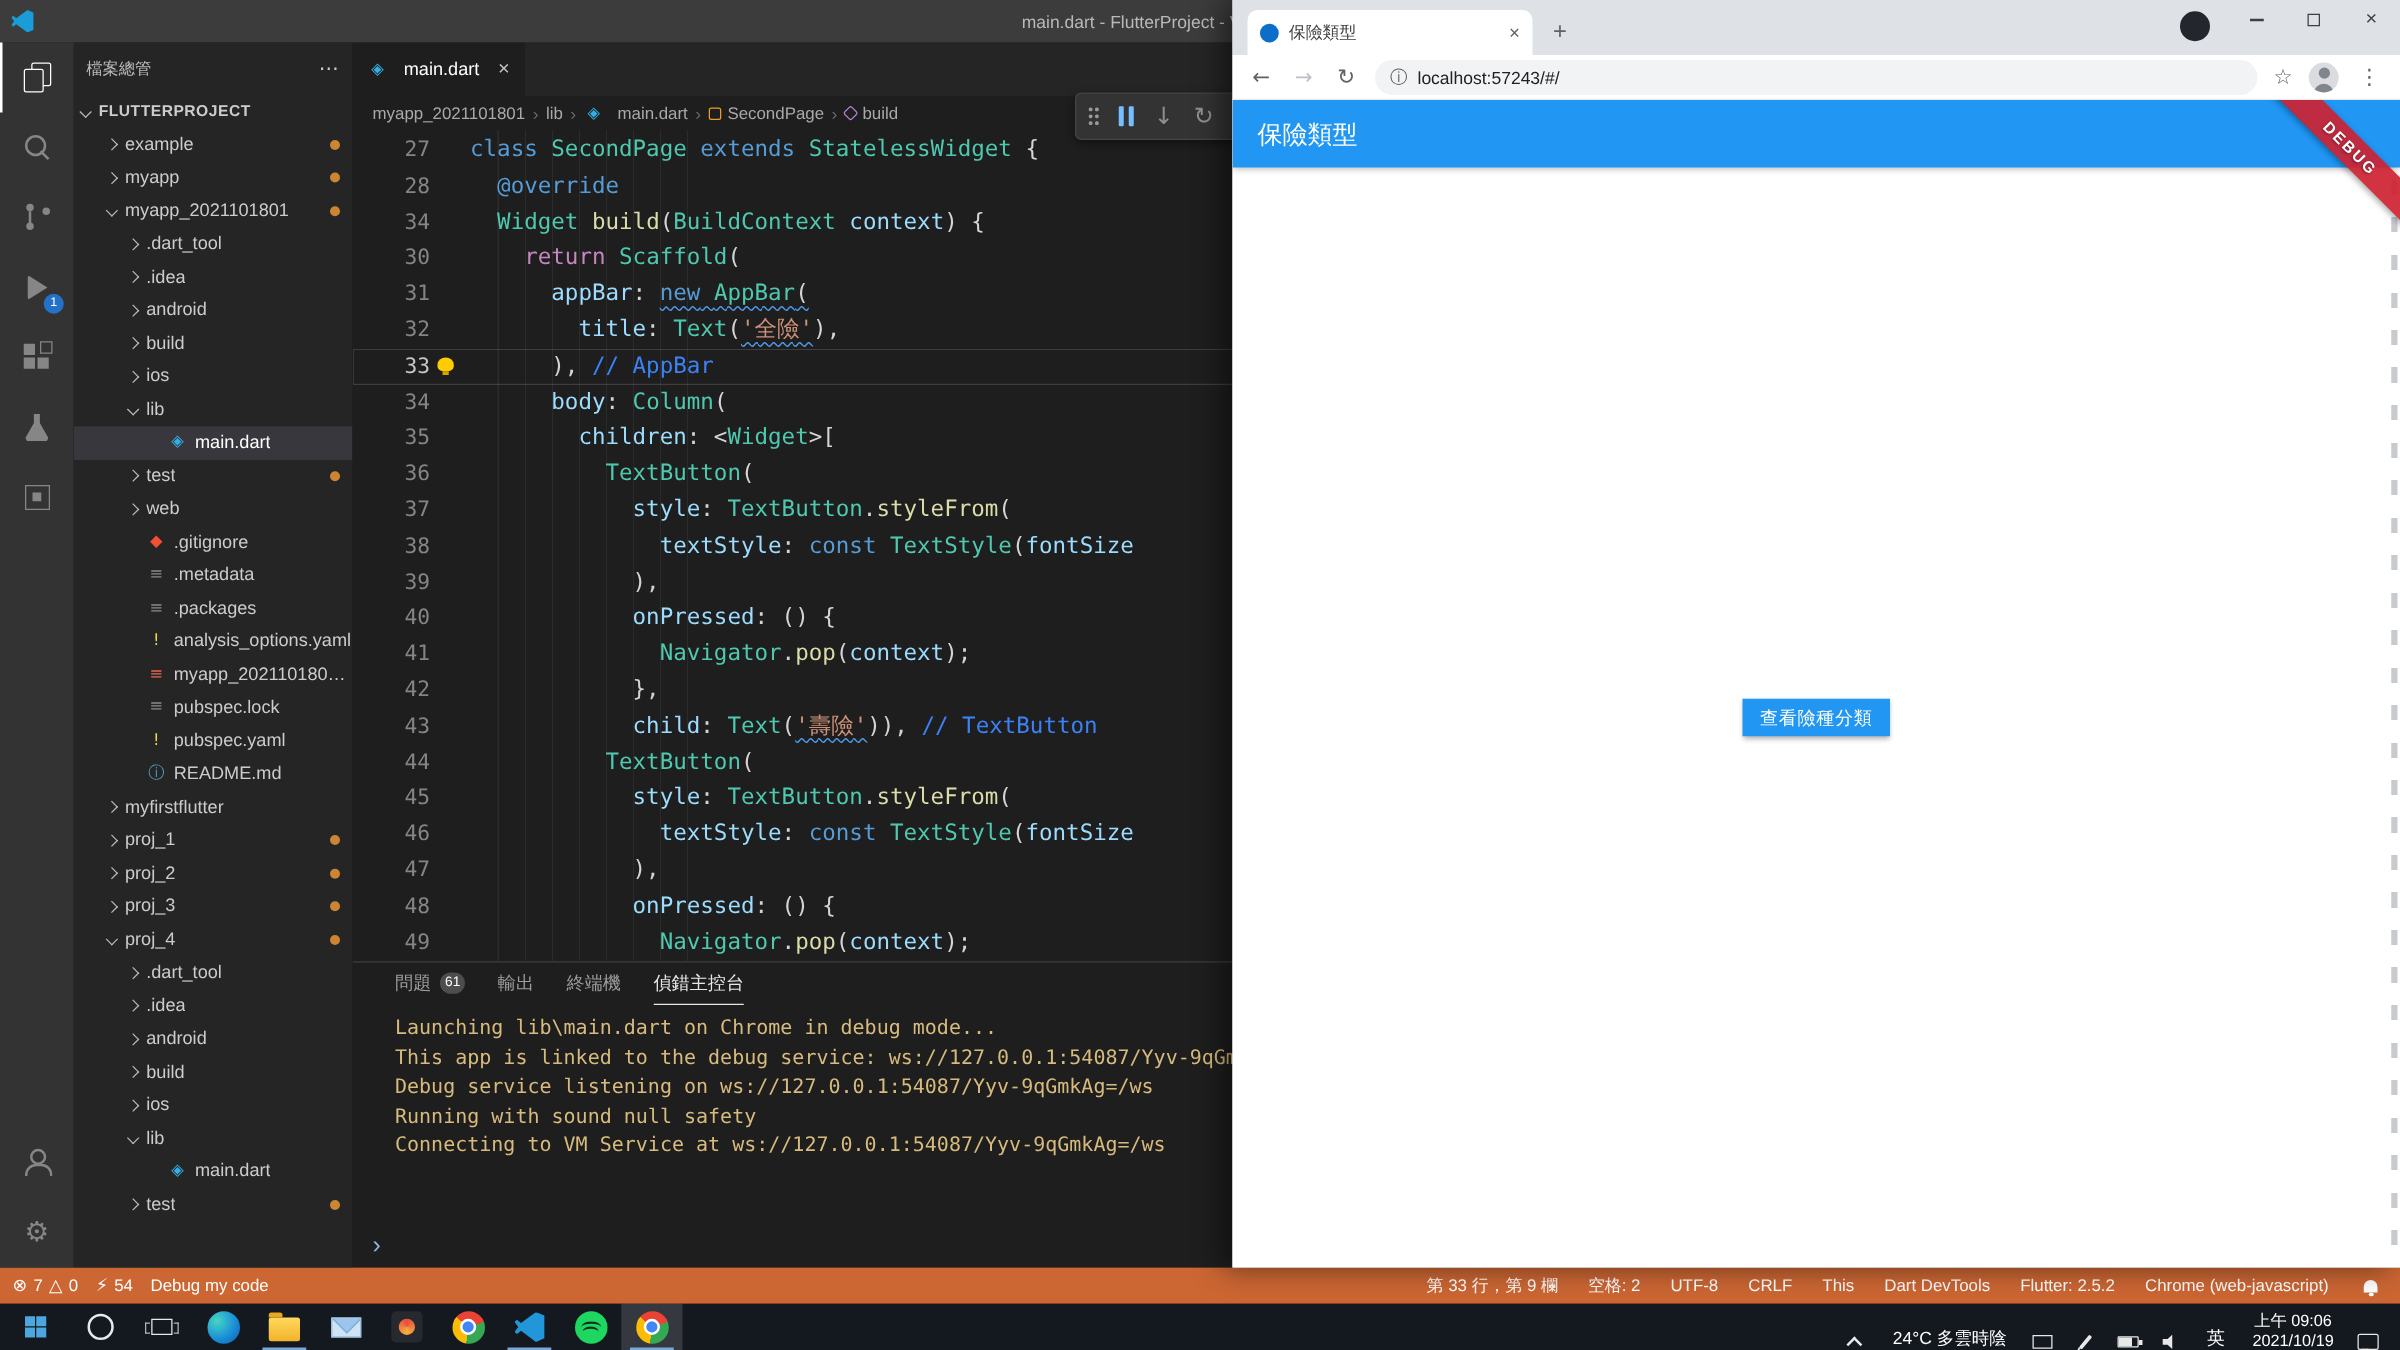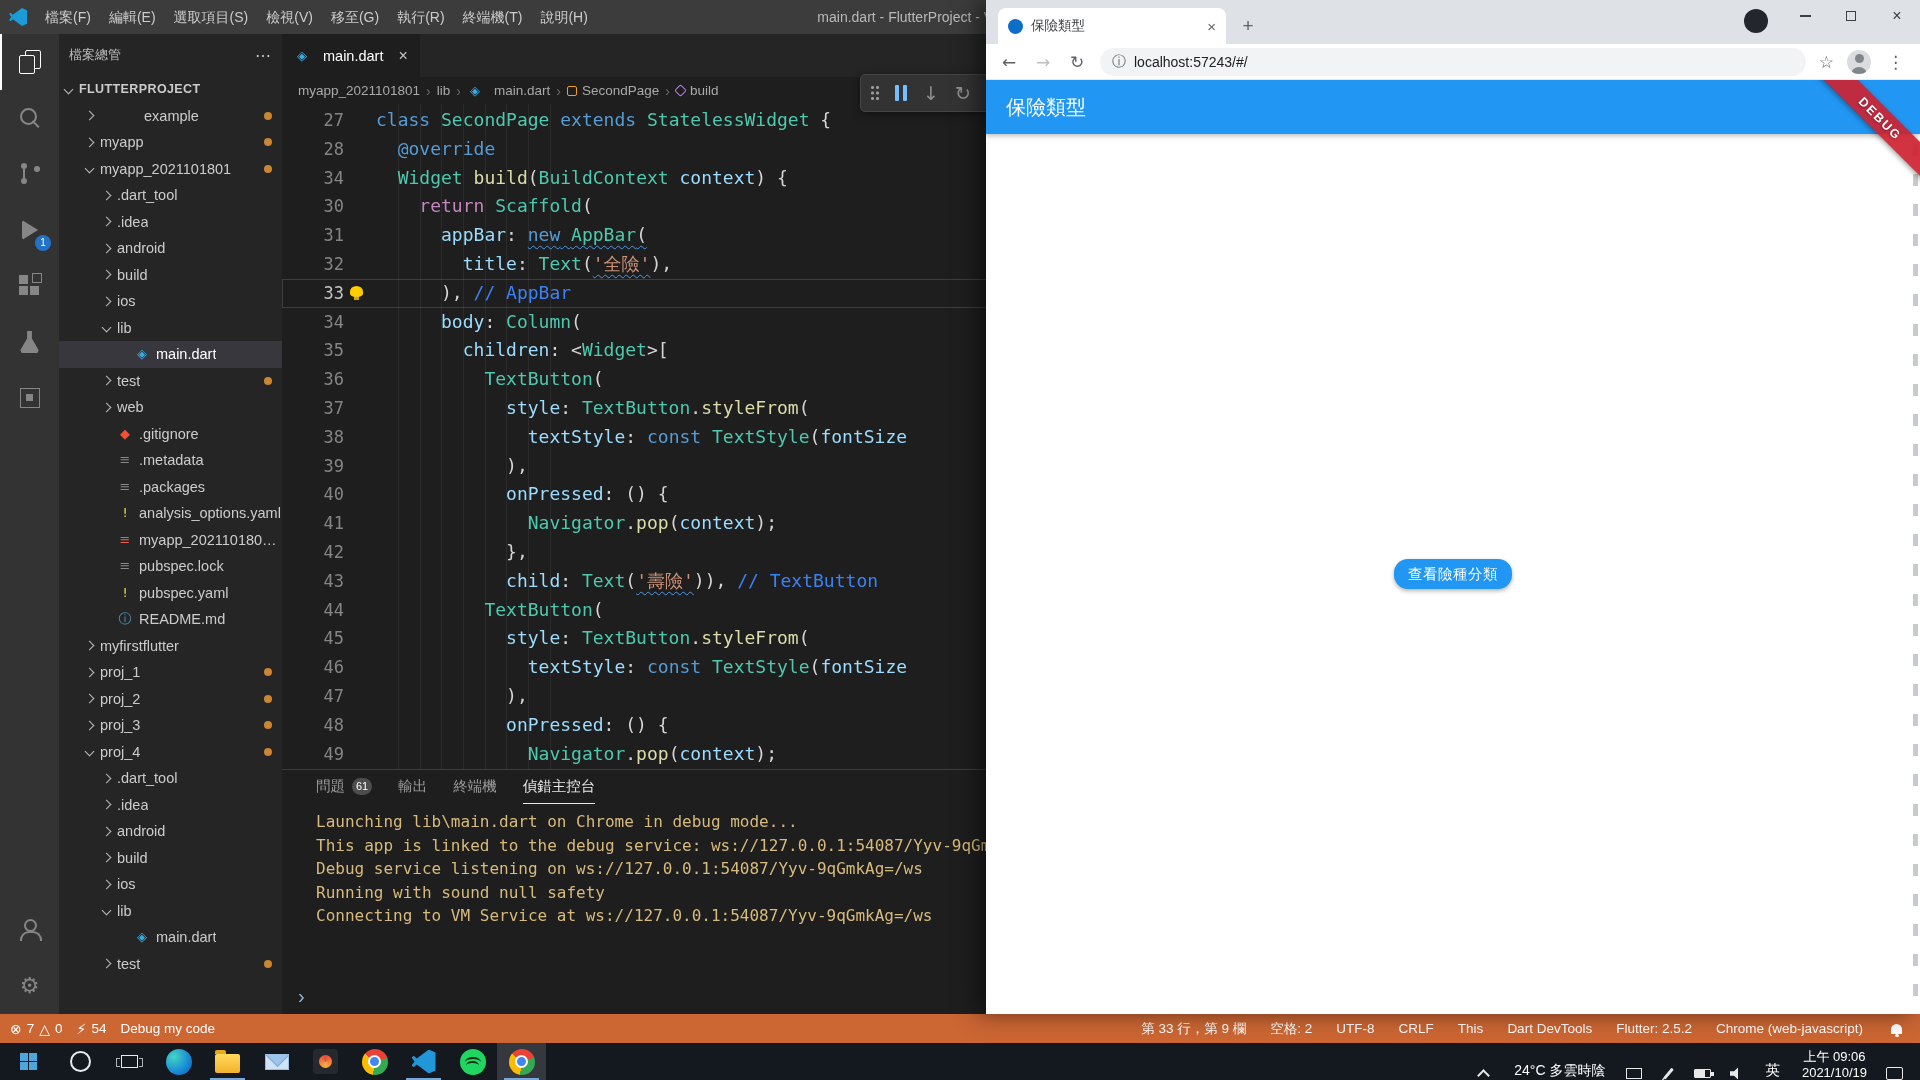--- a/index.html
+++ b/index.html
@@ -136,21 +136,21 @@
   .omnibox .info{color:#5f6368;font-size:14px;font-family:"DejaVu Sans",sans-serif}
   .omnibox .url{color:#202124;font-size:14px}
   .c-star{color:#5f6368;font-size:17px;font-family:"DejaVu Sans",sans-serif;padding:0 5px}
   .c-avatar{width:24px;height:24px;border-radius:50%;background:#dadce0;position:relative;overflow:hidden;margin:0 4px}
   .c-avatar::before{content:"";position:absolute;width:9px;height:9px;border-radius:50%;background:#80868b;left:7.5px;top:4px}
   .c-avatar::after{content:"";position:absolute;width:16px;height:9px;border-radius:8px 8px 0 0;background:#80868b;left:4px;bottom:-2px}
   .c-kebab{color:#5f6368;font-size:17px;padding:0 8px;font-family:"DejaVu Sans",sans-serif}
   .c-content{flex:1;position:relative;overflow:hidden;background:#fff}
   .fl-appbar{height:54px;background:#2196f3;display:flex;align-items:center;padding-left:20px;color:#fff;font-size:20px;box-shadow:0 2px 5px rgba(0,0,0,.25);position:relative;z-index:1}
   .fl-body{position:absolute;left:0;right:0;top:54px;bottom:0}
-  .fl-btn{position:absolute;left:50%;top:50%;transform:translate(-50%,-50%);background:#2196f3;color:#fff;border:none;border-radius:14px;height:30px;padding:0 14px;font-size:14.5px;font-family:"Liberation Sans",sans-serif;box-shadow:0 2px 4px rgba(0,0,0,.3);letter-spacing:.5px}
+  .fl-btn{position:absolute;left:50%;top:50%;transform:translate(-50%,-50%);background:#2196f3;color:#fff;border:none;border-radius:0;height:30px;padding:0 14px;font-size:14.5px;font-family:"Liberation Sans",sans-serif;box-shadow:0 2px 4px rgba(0,0,0,.3);letter-spacing:.5px}
   .debug-ribbon{position:absolute;top:27px;right:-40px;width:160px;height:24px;transform:rotate(45deg);background:rgba(205,34,49,.92);color:#fff;font-size:12.5px;font-weight:bold;letter-spacing:2px;display:flex;align-items:center;justify-content:center;box-shadow:0 2px 5px rgba(0,0,0,.35);z-index:2;text-shadow:0 1px 2px rgba(0,0,0,.4)}
   .fl-scroll{position:absolute;right:2px;top:64px;bottom:6px;width:5px;background:repeating-linear-gradient(180deg,#b9bdc2 0 12px,transparent 12px 30px);border-radius:3px;opacity:.8}
 
   
   #taskbar{position:absolute;left:0;bottom:0;width:1920px;height:37px;background:#14181f;z-index:10;display:flex;align-items:stretch}
   .tb-start{width:56px;display:flex;align-items:center;justify-content:center}
   .win-logo{width:17px;height:17px;display:grid;grid-template-columns:8px 8px;grid-template-rows:8px 8px;gap:1px}
   .win-logo span{background:#4da6dd}
   .tb-search{width:322px;background:#fff;display:flex;align-items:center;padding:0 12px;gap:10px}
   .tb-search .mag{width:11px;height:11px;border:2px solid #555;border-radius:50%;position:relative;flex:0 0 11px}
@@ -195,30 +195,20 @@
   .show-desktop{width:5px;border-left:1px solid #4a4f57}
 </style>
 </head>
 <body>
 
 <div id="screen">
 
   <div id="vscode">
     <div class="titlebar">
       <span class="vs-logo"></span>
-      <span style="display:flex">
-          <span class="menu-item">檔案(F)</span>
-          <span class="menu-item">編輯(E)</span>
-          <span class="menu-item">選取項目(S)</span>
-          <span class="menu-item">檢視(V)</span>
-          <span class="menu-item">移至(G)</span>
-          <span class="menu-item">執行(R)</span>
-          <span class="menu-item">終端機(T)</span>
-          <span class="menu-item">說明(H)</span>
-        </span>
       <span class="win-title">main.dart - FlutterProject - Visual Studio Code</span>
     </div>
 
     <div class="vs-body">
       <div class="activitybar">
           <div class="ab-item active">
             <span class="ai ai-explorer"></span>
           </div>
           <div class="ab-item">
             <span class="ai ai-search"></span>
@@ -251,21 +241,21 @@
       <div class="sidebar">
         <div class="sb-header">
           <span>檔案總管</span>
           <span class="sb-more">⋯</span>
         </div>
         <div class="file-tree">
             <div class="tree-row root" style="padding-left: 6px;">
               <span class="chev d"></span>
               <span class="lbl">FLUTTERPROJECT</span>
             </div>
-            <div class="tree-row" style="padding-left: 27px; gap: 44px;">
+            <div class="tree-row" style="padding-left: 27px;">
               <span class="chev r"></span>
               <span class="lbl">example</span>
               <span class="mod-dot"></span>
             </div>
             <div class="tree-row" style="padding-left: 27px;">
               <span class="chev r"></span>
               <span class="lbl">myapp</span>
               <span class="mod-dot"></span>
             </div>
             <div class="tree-row" style="padding-left: 27px;">

